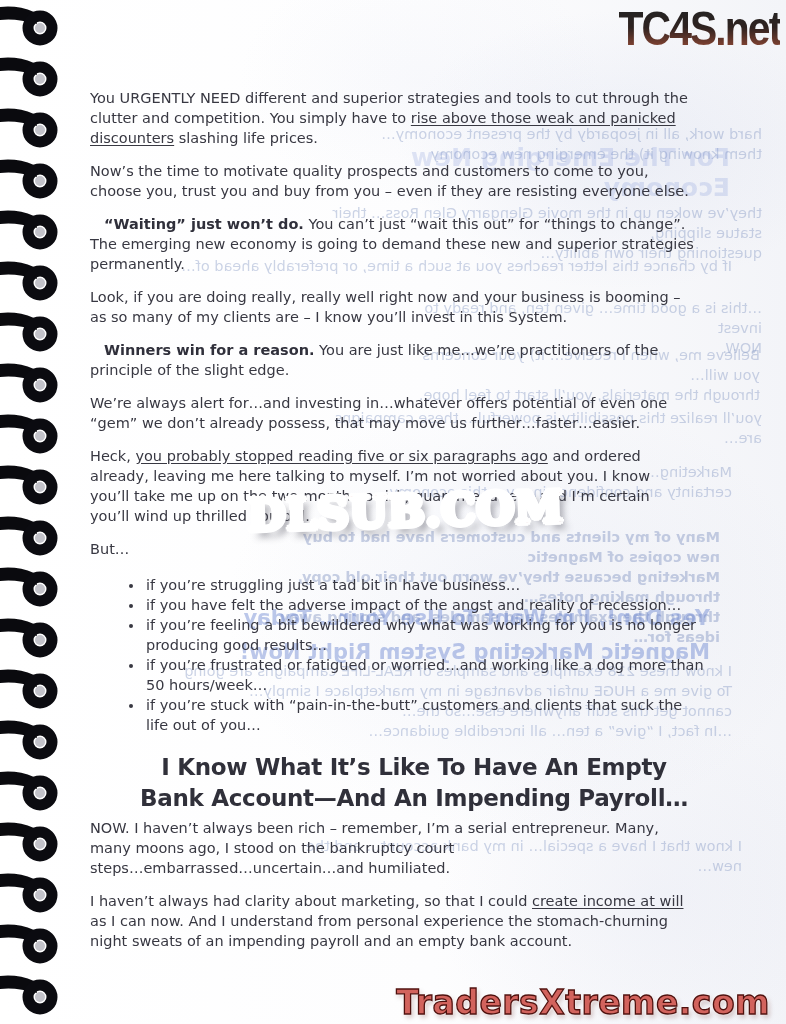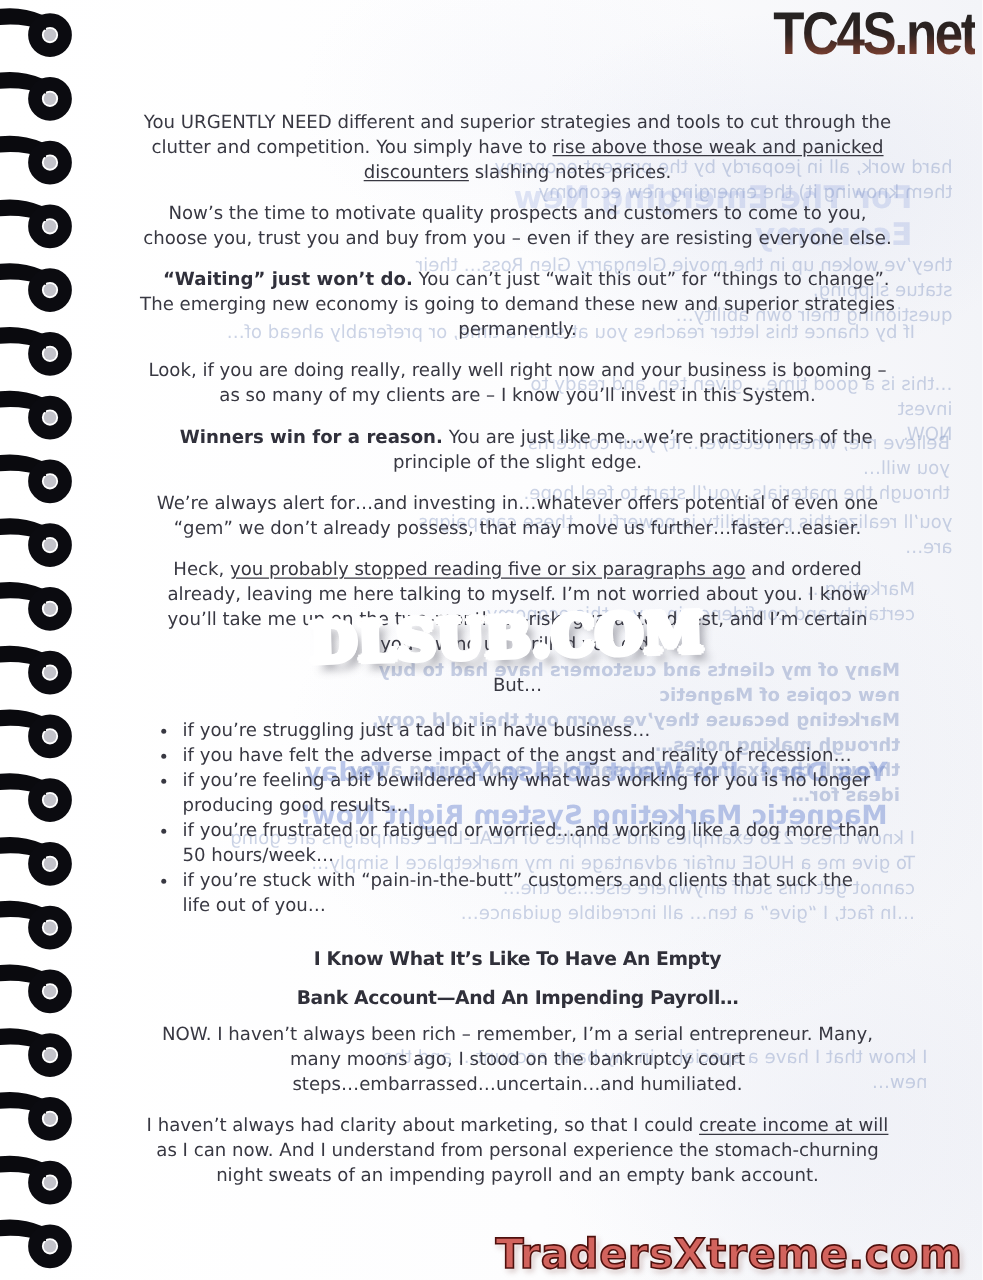--- a/index.html
+++ b/index.html
@@ -42,30 +42,30 @@
   .g8{top:527px;left:268px;width:452px;font-weight:bold;color:rgba(118,138,188,.40);}
   .g9{top:601px;left:228px;width:482px;font-size:21px;line-height:34px;}
   .g10{top:661px;left:100px;width:632px;}
   .g11{top:836px;left:300px;width:442px;}
 
   
   .content{
     position:absolute;left:90px;top:88px;width:648px;
     color:#383842;font-size:14.5px;line-height:20px;
   }
-  .content p{margin:0 0 13px;white-space:pre-line;text-align:center;}
+  .content p{margin:0 0 13px;white-space:pre-line;}
   .seg-b{font-weight:bold;color:#30303b;margin-left:14px;}
   .seg-i{}
   .seg-u{text-decoration:underline;text-underline-offset:2px;}
   .but{margin-bottom:8px;}
   ul.bullets{margin:16px 0 14px;padding:0 0 0 54px;}
   ul.bullets li{white-space:pre-line;margin:0;padding-left:2px;}
   .conclusion{margin-left:-15px;margin-top:2px;}
   h1.headline{
-    font-size:15px;line-height:31px;letter-spacing:-.3px;
+    font-size:23px;line-height:31px;letter-spacing:-.3px;
     text-align:center;color:#30303a;
     margin:17px 0 4px;white-space:pre-line;
     font-weight:bold;
   }
 
   
   .wm{position:absolute;pointer-events:none;}
   .wm-tc4s{
     top:1px;right:6px;
     font-family:"Liberation Sans",sans-serif;font-weight:bold;
@@ -153,21 +153,21 @@
 Magnetic Marketing System Right Now!</div>
   <div class="ghost g10">I know these 218 examples and samples of REAL-LIFE campaigns are going
 To give me a HUGE unfair advantage in my marketplace I simply…
 cannot get this stuff anywhere else…so the…
 …In fact, I “give” a ten… all incredible guidance…</div>
   <div class="ghost g11">I know that I have a special… in my bank account… and the new…</div>
 
   <div class="content">
     <p><span>You URGENTLY NEED different and superior strategies and tools to cut through the
 clutter and competition.  You simply have to </span><span class="seg-u">rise above those weak and panicked
-discounters</span><span> slashing notes prices.</span></p>
+discounters</span><span> slashing life prices.</span></p>
     <p><span>Now’s the time to motivate quality prospects and customers to come to you,
 choose you, trust you and buy from you – even if they are resisting everyone else.</span></p>
     <p><span class="seg-b"> “Waiting” just won’t do.</span><span> You can’t just “wait this out” for “things to change”.
 The emerging new economy is going to demand these new and superior strategies
 </span><span class="seg-i">permanently.</span></p>
     <p><span>Look, if you are doing really, really well right now and your business is booming –
 as so many of my clients are – I know you’ll invest in this System.</span></p>
     <p><span class="seg-b">Winners win for a reason.</span><span> You are just like me…we’re practitioners of the
 principle of the slight edge.</span></p>
     <p><span>We’re always alert for…and investing in…whatever offers potential of even one

